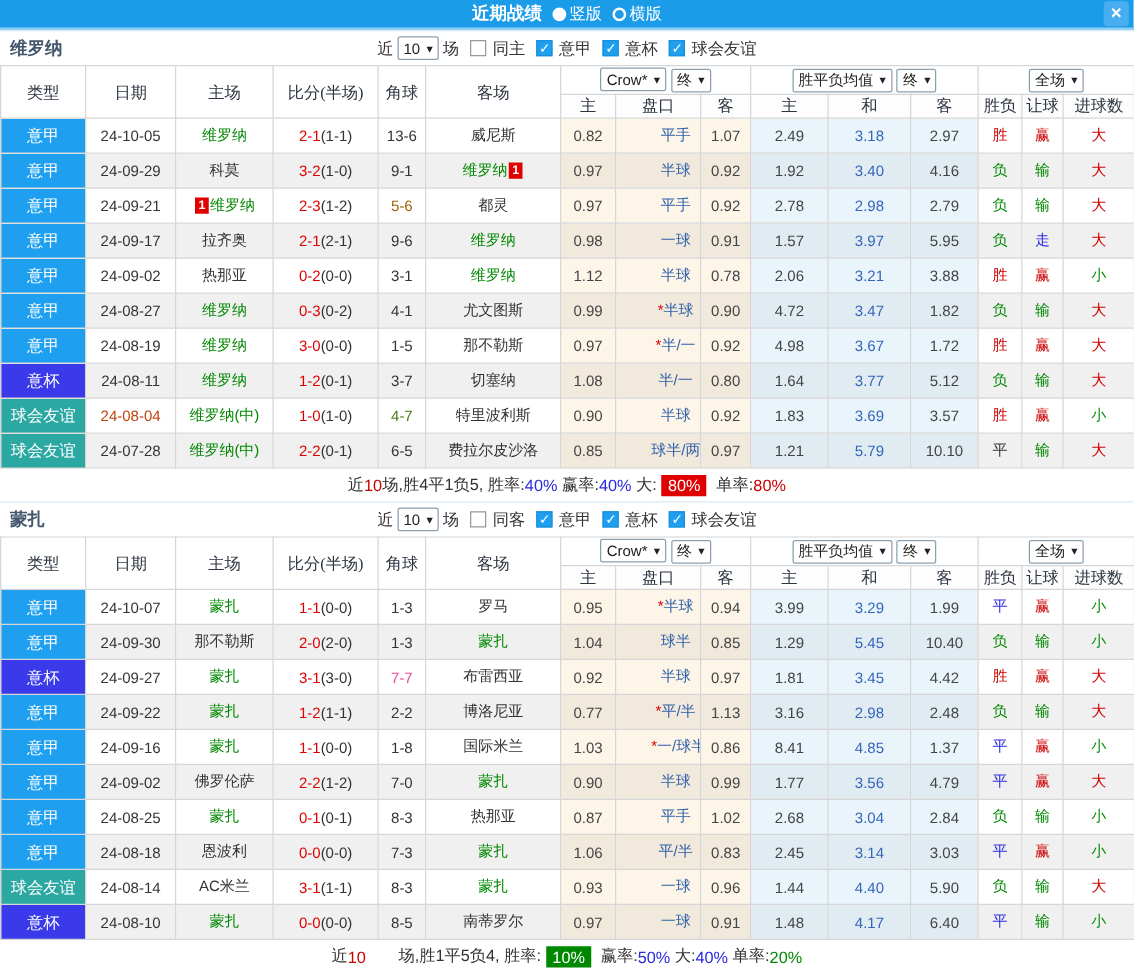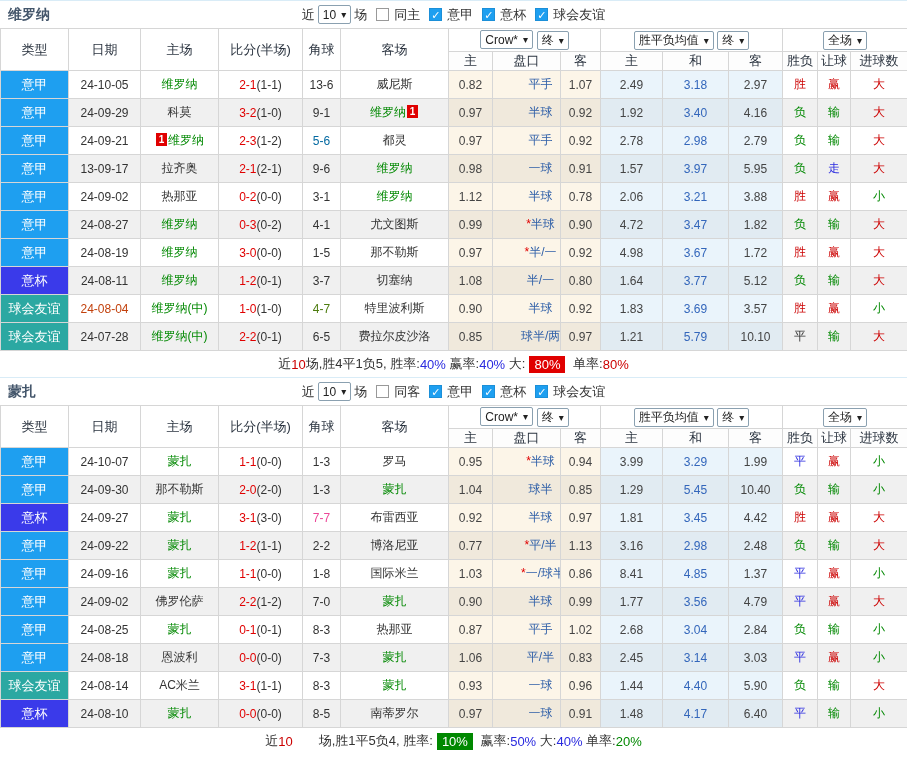--- a/index.html
+++ b/index.html
@@ -26,21 +26,21 @@
   .cb { width:13px; height:13px; border:1px solid #999; background:#fff; display:inline-block; margin:0 2px 0 6px; vertical-align:-2px; }
   .cb.on { background:#1e9ff0; border-color:#1b8fd8; position:relative; }
   .cb.on::after { content:"✓"; color:#fff; font-size:11px; line-height:12px; position:absolute; left:1px; top:0; }
 
   
   table { border-collapse:collapse; table-layout:fixed; width:907px; font-size:12px; }
   th, td { border:1px solid #d6d6d6; text-align:center; padding:0; white-space:nowrap; overflow:hidden; }
   thead th { font-weight:normal; color:#2b3440; font-size:13px; background:#f2f6f9; }
   thead tr.droprow th { background:#fff; height:23px; }
   thead tr.subrow th { background:#fdfdfd; height:19px; }
-  thead th.side { background:#f2f6f9; }
+  thead th.side { background:#f2f6f9;font-family:Liberation Serif, serif; }
   tbody tr { height:28px; }
   tbody tr.even td { background:#f0f0f0; }
   td.ah { background:#fcf5e8; } tr.even td.ah { background:#f0e9dc; }
   td.eu { background:#eaf4fb; } tr.even td.eu { background:#e1ebf2; }
   td.lg { color:#fff; font-size:13px; }
   td.lg.k-a { background:#1e9ff0; } td.lg.k-cup { background:#3a3aea; } td.lg.k-fr { background:#2ba8a2; }
   .t-self { color:#008800; } .t-norm { color:#333; }
   .score { color:#e00000; } .half { color:#333; }
   .card1 { display:inline-block; background:#e00000; color:#fff; font-size:10px; font-weight:bold;
     width:11px; height:13px; line-height:13px; vertical-align:1px; margin:0 1px; }
@@ -50,20 +50,32 @@
   
   .sumrow { height:26px; display:flex; align-items:center; justify-content:center; font-size:13px; background:#fff; }
   .sumrow .sb { padding:1px 5px; color:#fff; margin:0 4px; }
   .sumrow .sb.red { background:#e00000; } .sumrow .sb.green { background:#008800; }
 </style>
 </head>
 <body>
 
 <div class="win">
 
+  <div class="titlebar">
+    <span class="title">近期战绩</span>
+    <span class="radio-opt">
+      <span class="radio sel"></span>
+      <span>竖版</span>
+    </span>
+    <span class="radio-opt">
+      <span class="radio"></span>
+      <span>横版</span>
+    </span>
+    <span class="close-btn">×</span>
+  </div>
 
   <div class="teamrow">
     <span class="teamname">维罗纳</span>
     <span class="filters">
       <span>近</span>
       <span class="selbox">
         <span>10</span>
           <span class="arr">▾</span>
       </span>
       <span>场</span>
@@ -176,35 +188,35 @@
           <td class="eu oddv">4.16</td>
           <td style="color: rgb(0, 136, 0);">负</td>
           <td style="color: rgb(0, 136, 0);">输</td>
           <td style="color: rgb(204, 0, 0);">大</td>
         </tr>
         <tr class="odd">
           <td class="lg k-a">意甲</td>
           <td style="color: rgb(51, 51, 51);">24-09-21</td>
           <td><span class="card1">1</span><span class="t-self">维罗纳</span></td>
           <td><span class="score">2-3</span><span class="half">(1-2)</span></td>
-          <td style="color: #0369a1;">5-6</td>
+          <td style="color: #a16207;">5-6</td>
           <td><span class="t-norm">都灵</span></td>
           <td class="ah oddv">0.97</td>
           <td class="ah line">平手</td>
           <td class="ah oddv">0.92</td>
           <td class="eu oddv">2.78</td>
           <td class="eu drawv">2.98</td>
           <td class="eu oddv">2.79</td>
           <td style="color: rgb(0, 136, 0);">负</td>
           <td style="color: rgb(0, 136, 0);">输</td>
           <td style="color: rgb(204, 0, 0);">大</td>
         </tr>
         <tr class="even">
           <td class="lg k-a">意甲</td>
-          <td style="color: rgb(51, 51, 51);">13-09-17</td>
+          <td style="color: rgb(51, 51, 51);">24-09-17</td>
           <td><span class="t-norm">拉齐奥</span></td>
           <td><span class="score">2-1</span><span class="half">(2-1)</span></td>
           <td style="color: rgb(51, 51, 51);">9-6</td>
           <td><span class="t-self">维罗纳</span></td>
           <td class="ah oddv">0.98</td>
           <td class="ah line">一球</td>
           <td class="ah oddv">0.91</td>
           <td class="eu oddv">1.57</td>
           <td class="eu drawv">3.97</td>
           <td class="eu oddv">5.95</td>

